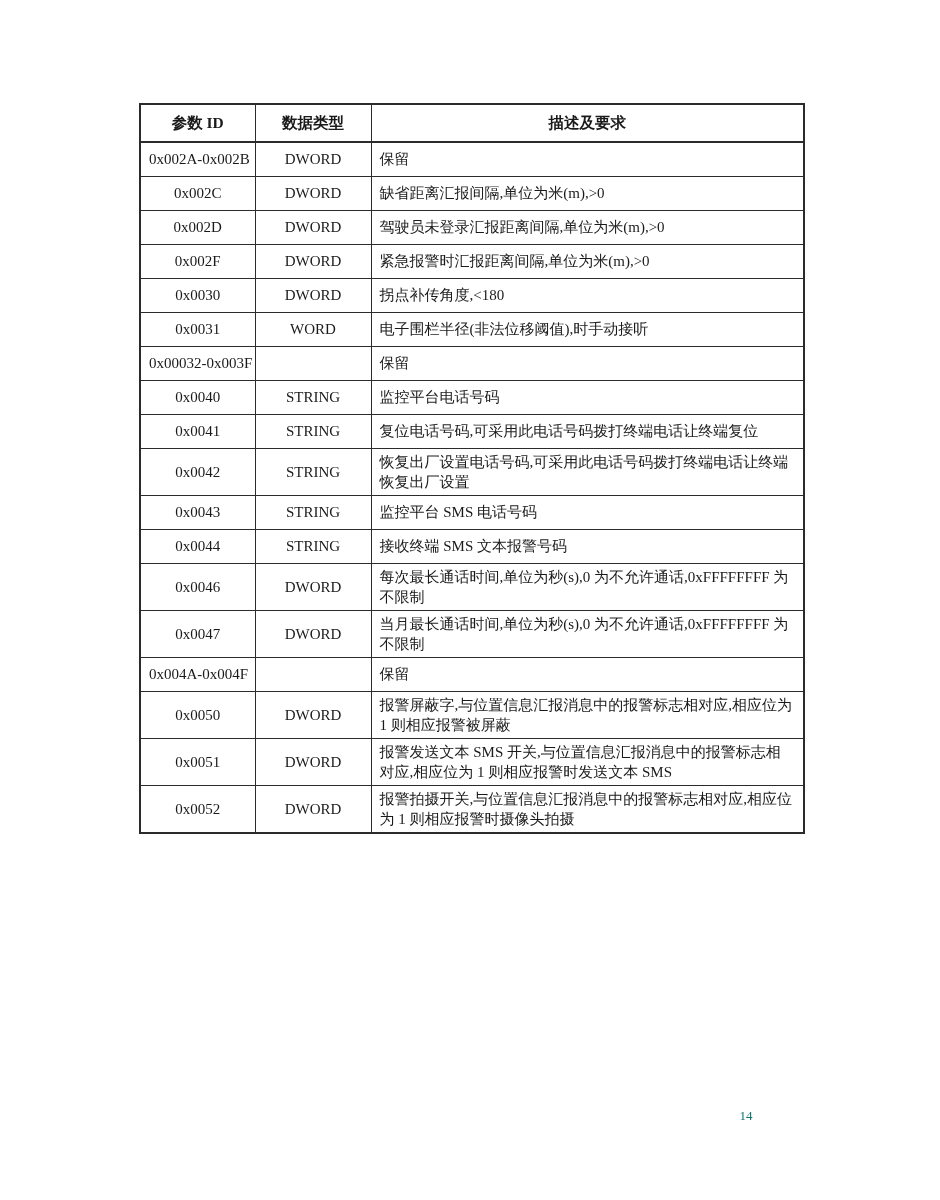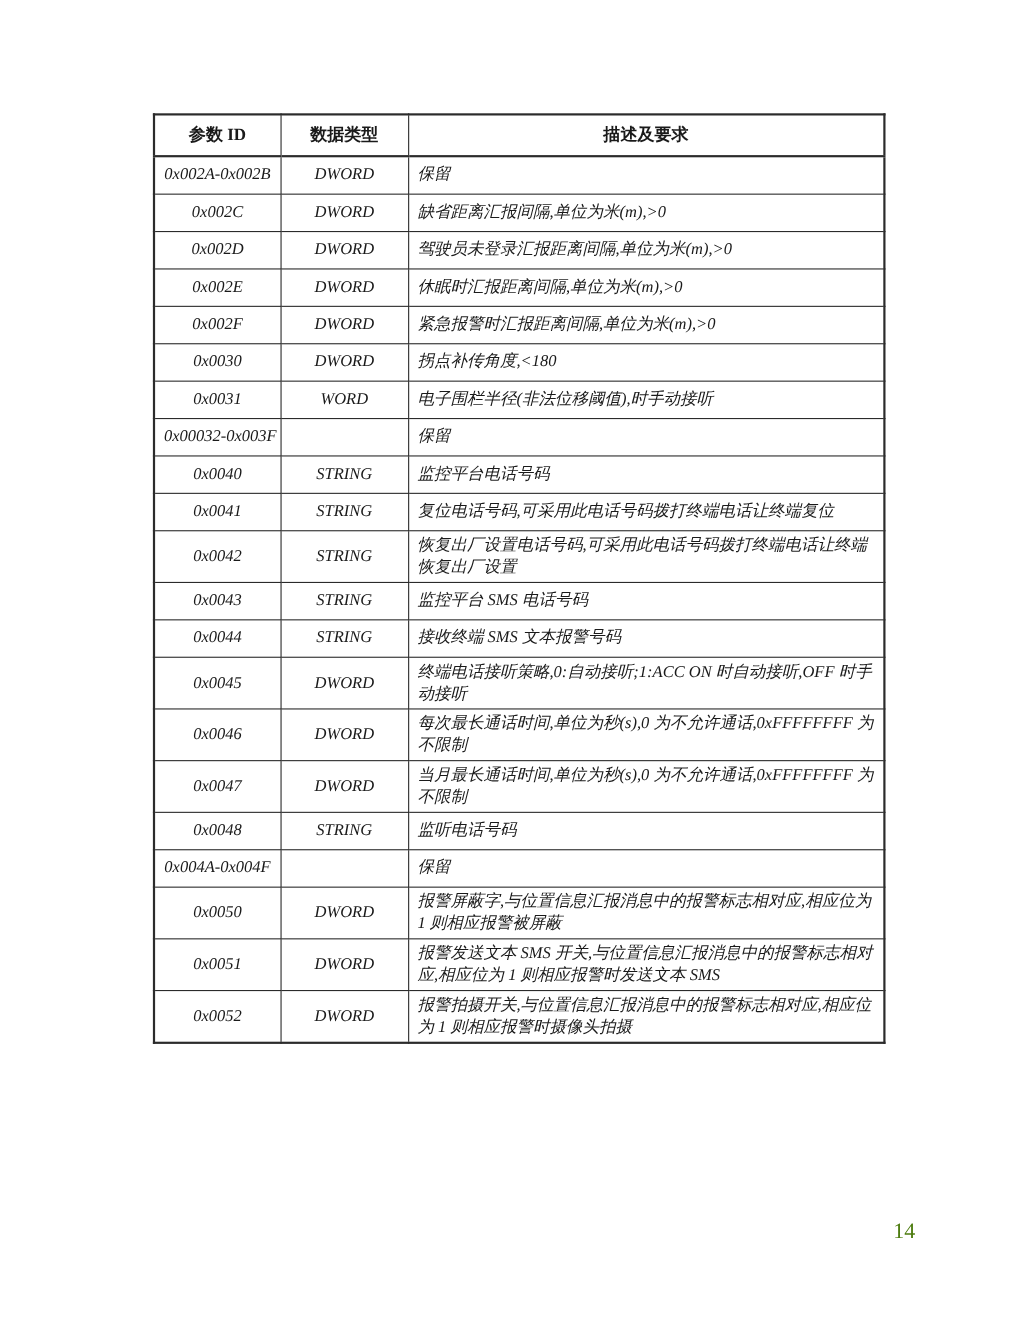--- a/index.html
+++ b/index.html
@@ -35,40 +35,39 @@
   }
   .param-table thead th {
     border-bottom: 2px solid #2b2b2b;
     font-weight: bold;
     text-align: center;
     height: 30px;
     font-size: 15.5px;
   }
   .param-table tbody tr {
     height: 34px;
-    font-style: italic;
   }
   .cell-id, .cell-type {
     text-align: center;
     white-space: nowrap;
   }
   .cell-desc {
     text-align: left;
     padding-left: 10px;
     padding-right: 10px;
     margin-left: 25px;
   }
   .page-number {
     position: absolute;
-    left: 792px;
+    left: 716px;
     top: 1108px;
     width: 60px;
     text-align: center;
-    font-size: 20px;
-    color: #4d7c0f;
+    font-size: 13px;
+    color: #0f766e;
   }
 </style>
 </head>
 <body>
 
 <div class="page">
 
   <table class="param-table">
     <colgroup>
       <col style="width:115px">
@@ -90,25 +89,20 @@
   </tr>
         <tr>
     <td class="cell-id">0x002C</td>
     <td class="cell-type">DWORD</td>
     <td class="cell-desc">缺省距离汇报间隔,单位为米(m),&gt;0</td>
   </tr>
         <tr>
     <td class="cell-id">0x002D</td>
     <td class="cell-type">DWORD</td>
     <td class="cell-desc">驾驶员未登录汇报距离间隔,单位为米(m),&gt;0</td>
-  </tr>
-        <tr>
-    <td class="cell-id">0x002E</td>
-    <td class="cell-type">DWORD</td>
-    <td class="cell-desc">休眠时汇报距离间隔,单位为米(m),&gt;0</td>
   </tr>
         <tr>
     <td class="cell-id">0x002F</td>
     <td class="cell-type">DWORD</td>
     <td class="cell-desc">紧急报警时汇报距离间隔,单位为米(m),&gt;0</td>
   </tr>
         <tr>
     <td class="cell-id">0x0030</td>
     <td class="cell-type">DWORD</td>
     <td class="cell-desc">拐点补传角度,&lt;180</td>
@@ -142,38 +136,28 @@
     <td class="cell-id">0x0043</td>
     <td class="cell-type">STRING</td>
     <td class="cell-desc">监控平台 SMS 电话号码</td>
   </tr>
         <tr>
     <td class="cell-id">0x0044</td>
     <td class="cell-type">STRING</td>
     <td class="cell-desc">接收终端 SMS 文本报警号码</td>
   </tr>
         <tr>
-    <td class="cell-id">0x0045</td>
-    <td class="cell-type">DWORD</td>
-    <td class="cell-desc">终端电话接听策略,0:自动接听;1:ACC ON 时自动接听,OFF 时手动接听</td>
-  </tr>
-        <tr>
     <td class="cell-id">0x0046</td>
     <td class="cell-type">DWORD</td>
     <td class="cell-desc">每次最长通话时间,单位为秒(s),0 为不允许通话,0xFFFFFFFF 为不限制</td>
   </tr>
         <tr>
     <td class="cell-id">0x0047</td>
     <td class="cell-type">DWORD</td>
     <td class="cell-desc">当月最长通话时间,单位为秒(s),0 为不允许通话,0xFFFFFFFF 为不限制</td>
-  </tr>
-        <tr>
-    <td class="cell-id">0x0048</td>
-    <td class="cell-type">STRING</td>
-    <td class="cell-desc">监听电话号码</td>
   </tr>
         <tr>
     <td class="cell-id">0x004A-0x004F</td>
     <td class="cell-type"></td>
     <td class="cell-desc">保留</td>
   </tr>
         <tr>
     <td class="cell-id">0x0050</td>
     <td class="cell-type">DWORD</td>
     <td class="cell-desc">报警屏蔽字,与位置信息汇报消息中的报警标志相对应,相应位为 1 则相应报警被屏蔽</td>

